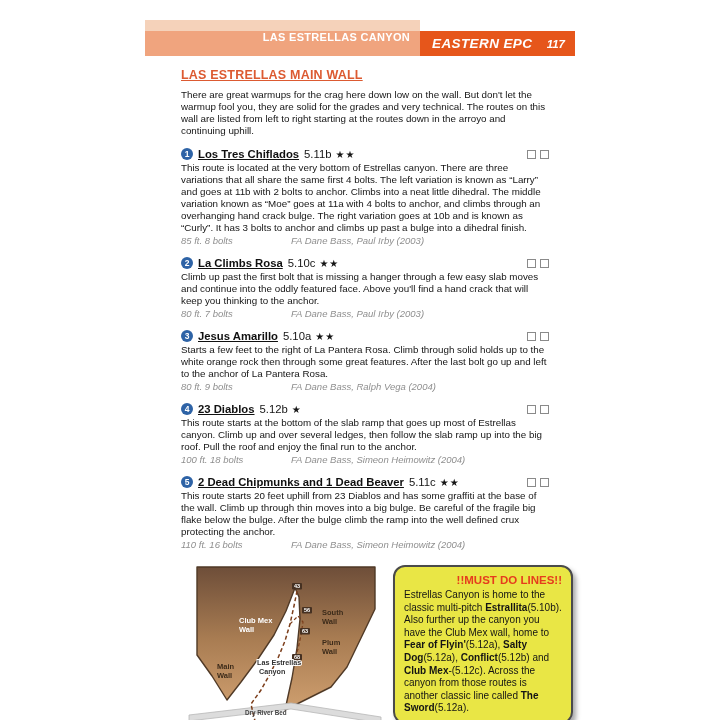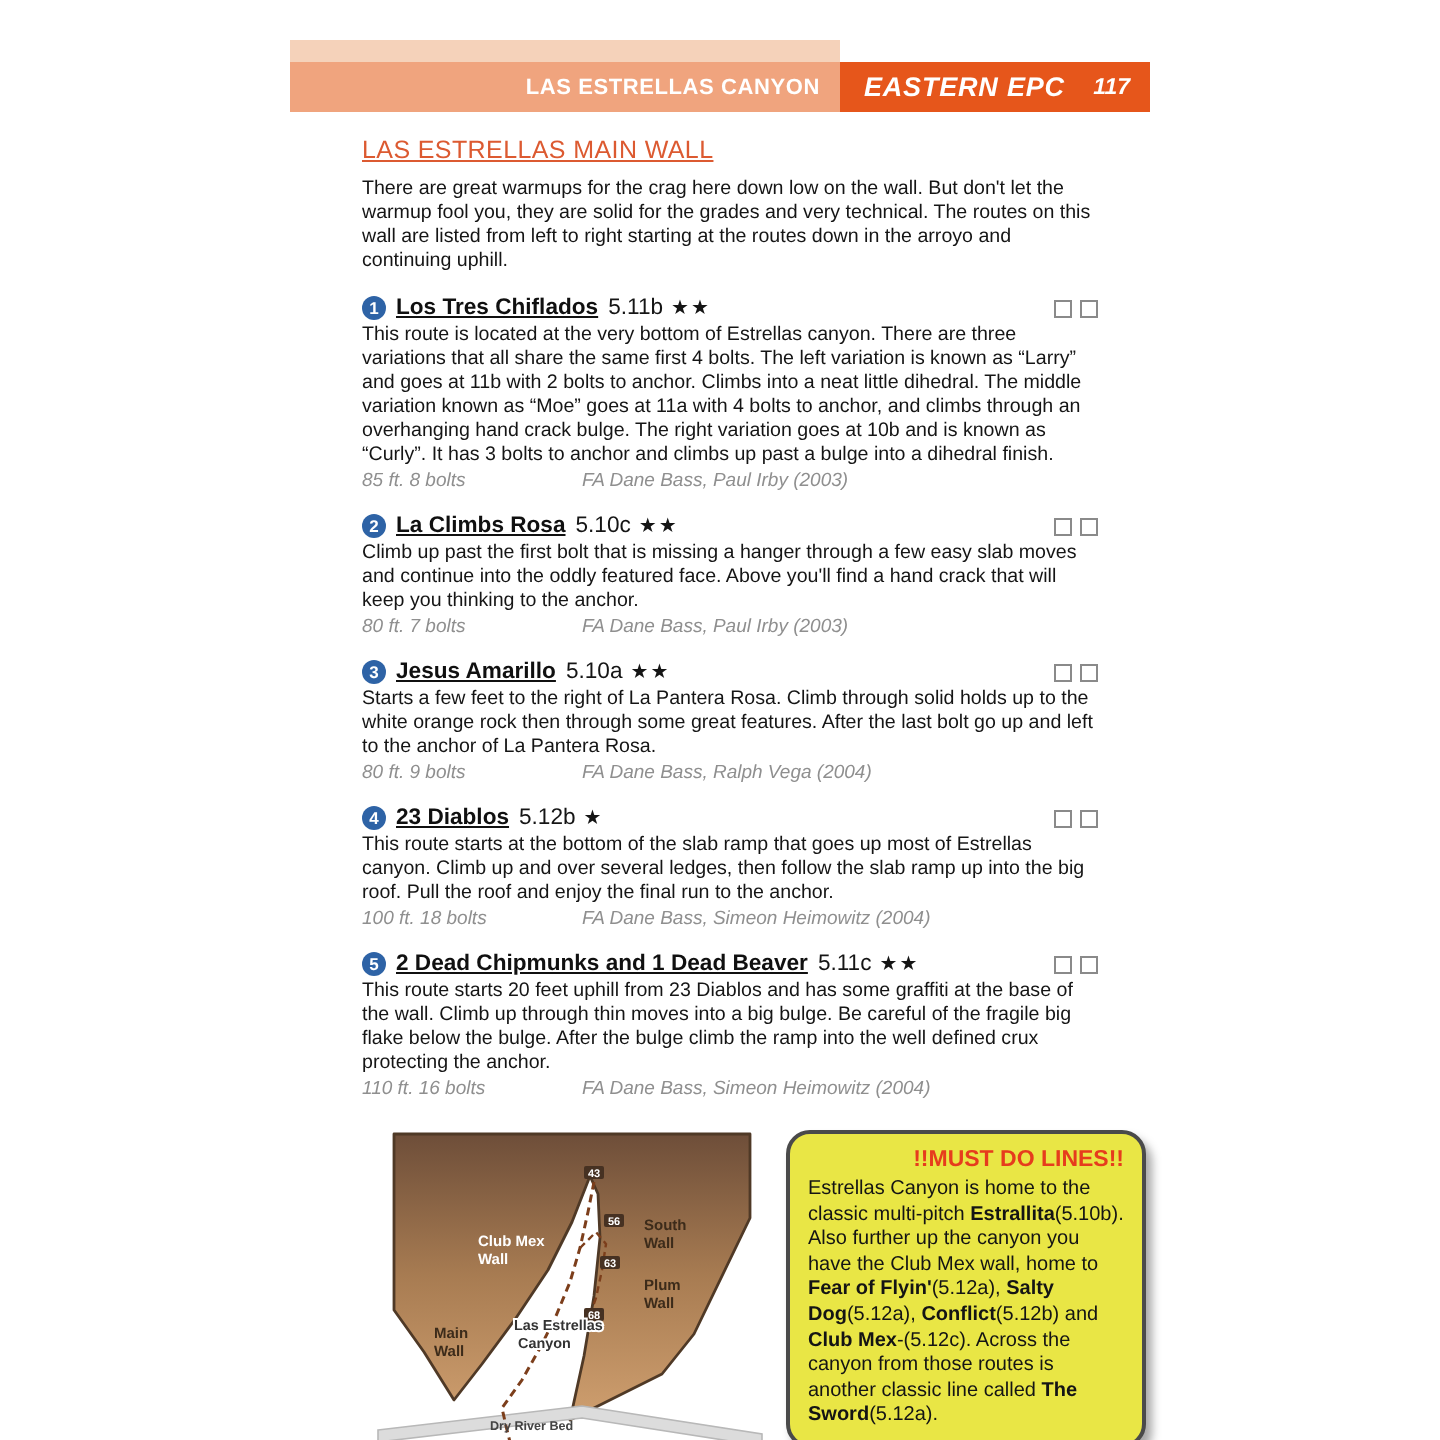--- a/index.html
+++ b/index.html
@@ -4,29 +4,29 @@
 <style>
   html,body{margin:0;padding:0;background:#fff;}
   .canvas{position:relative;width:720px;height:720px;background:#ffffff;overflow:hidden;
           font-family:"Liberation Sans",sans-serif;color:#151515;}
   .page{position:absolute;left:145px;top:20px;width:430px;}
 
   
   .topstrip{height:11px;width:275px;background:#f5d2ba;}
   .headerbar{display:flex;height:25px;width:430px;}
   .hb-light{width:275px;background:var(--header-light,#f0a47e);color:#fff;font-weight:bold;
-            font-size:11px;display:flex;align-items:center;justify-content:flex-end;
+            font-size:11px;display:flex;justify-content:flex-end;
             padding-right:10px;box-sizing:border-box;letter-spacing:.3px;}
   .hb-dark{flex:1;background:var(--header-dark,#e6561b);color:#fff;display:flex;align-items:center;
            padding:0 10px 0 12px;box-sizing:border-box;font-style:italic;}
   .hb-dark .rl{font-size:13.5px;font-weight:bold;letter-spacing:.4px;}
   .hb-dark .pn{font-size:11.5px;font-weight:bold;margin-left:auto;}
 
   .content{padding:4px 26px 0 36px;}
-  h1{color:var(--heading-accent,#dc5a31);font-size:12.5px;font-weight:normal;
+  h1{color:var(--heading-accent,#dc5a31);font-size:12.5px;font-weight:bold;
      text-decoration:underline;margin:8px 0 7px;letter-spacing:.2px;}
   .intro{font-size:9.8px;line-height:12px;margin:0 0 11px;}
 
   .route{margin-bottom:11px;}
   .rt{display:flex;align-items:center;font-size:11.3px;margin-bottom:2px;}
   .num{width:12px;height:12px;border-radius:50%;background:var(--badge-blue,#2e63a6);color:#fff;
        font-size:8.5px;font-weight:bold;display:inline-flex;align-items:center;
        justify-content:center;margin-right:5px;flex:0 0 auto;}
   .rname{font-weight:bold;color:#101010;text-decoration:underline;}
   .grade{margin-left:5px;text-align:center;}

